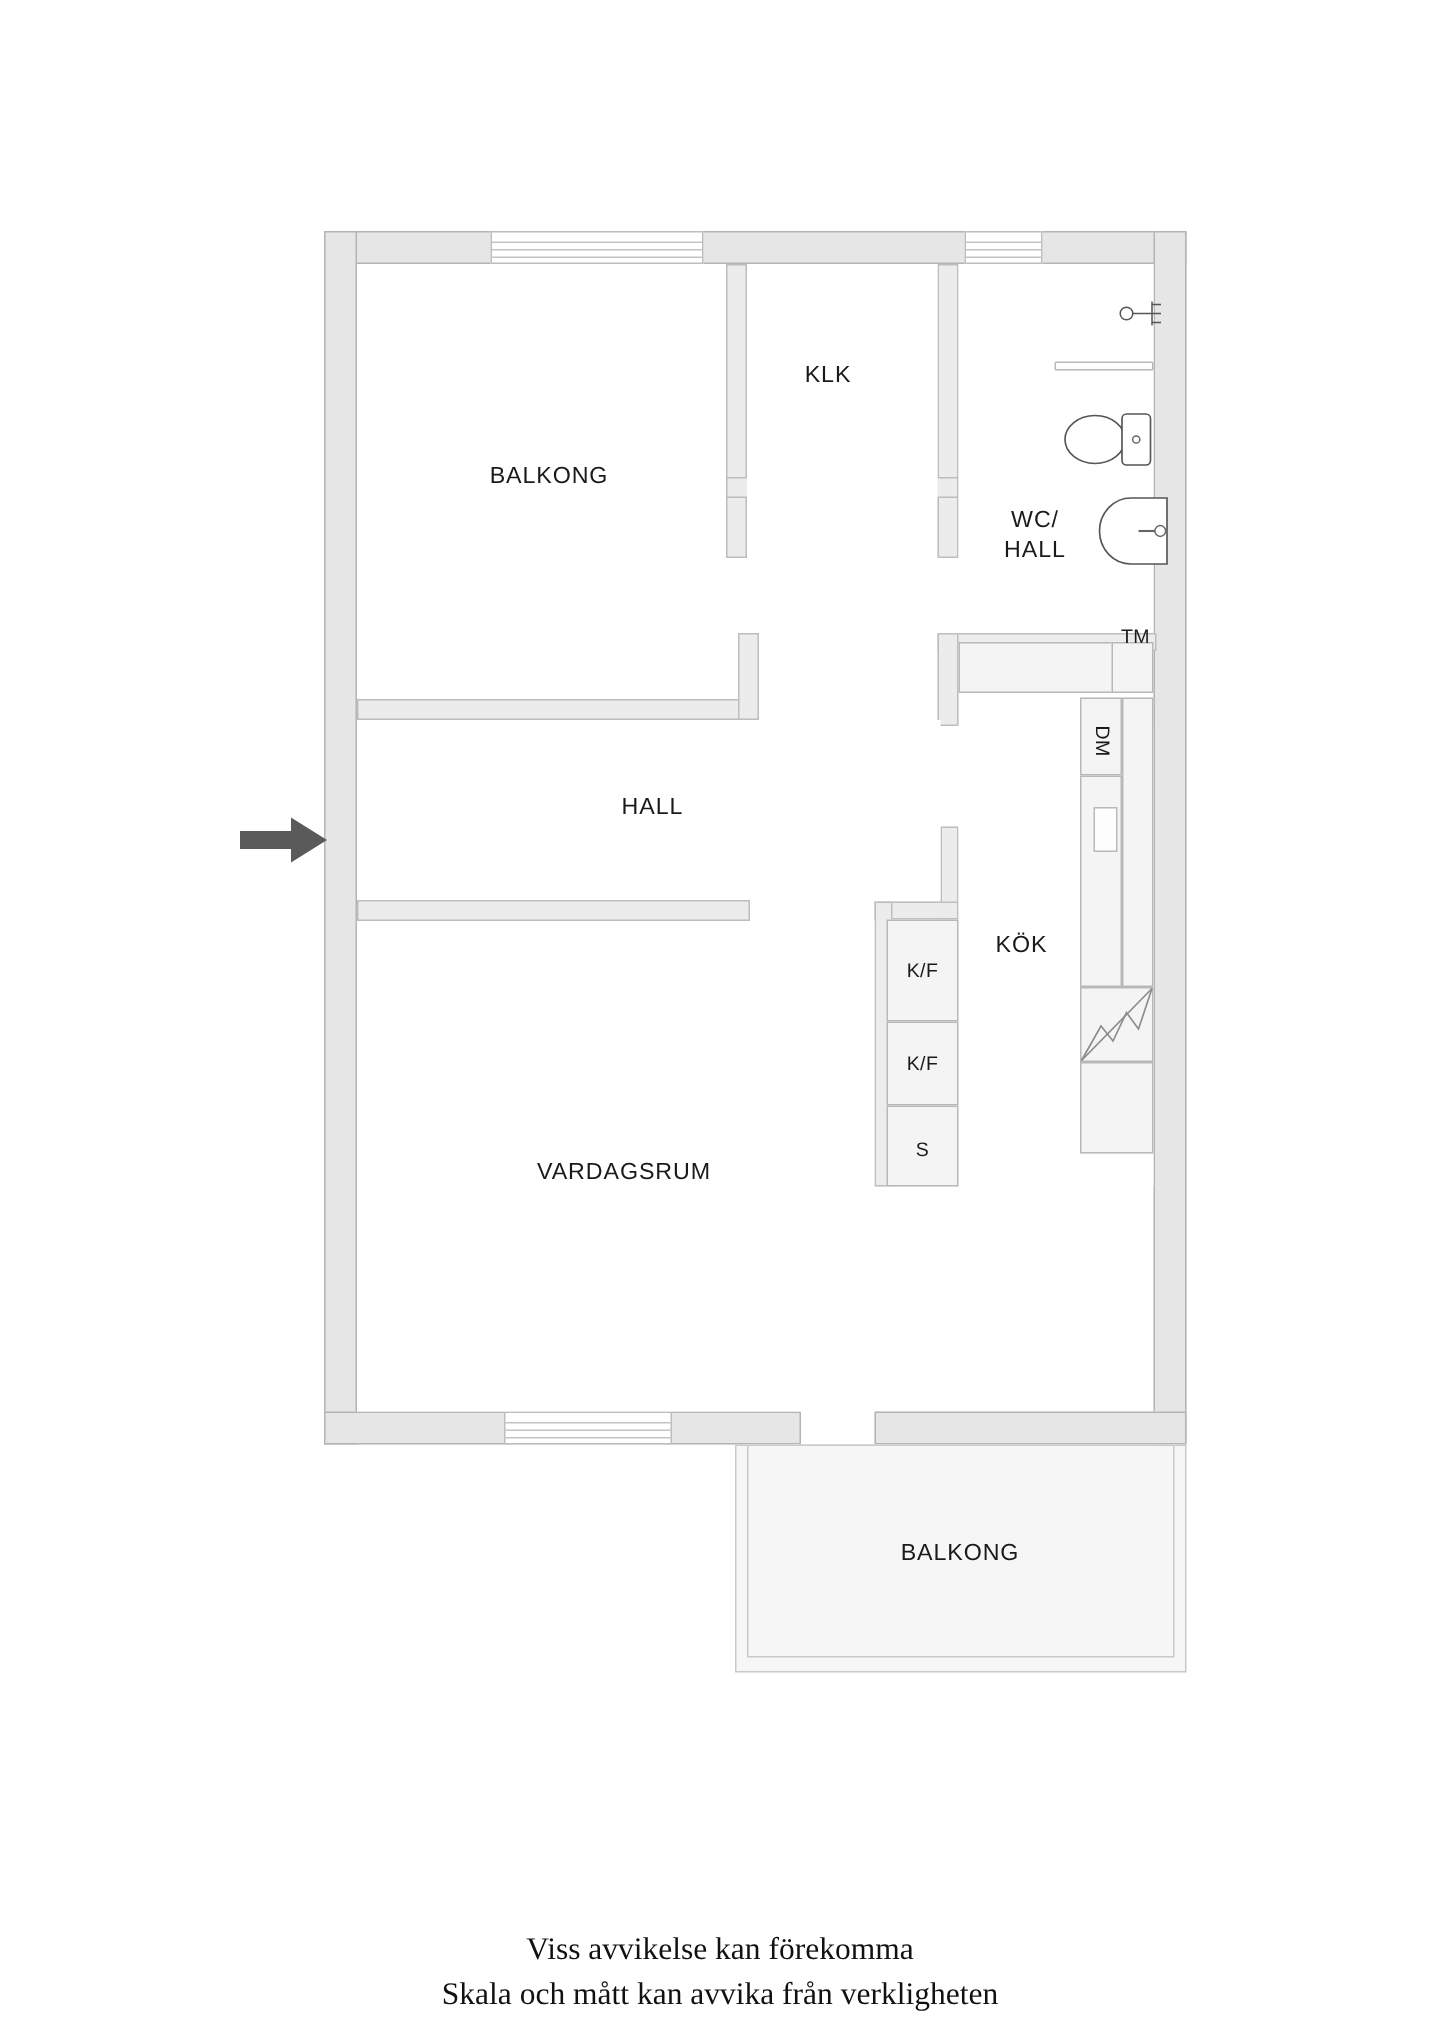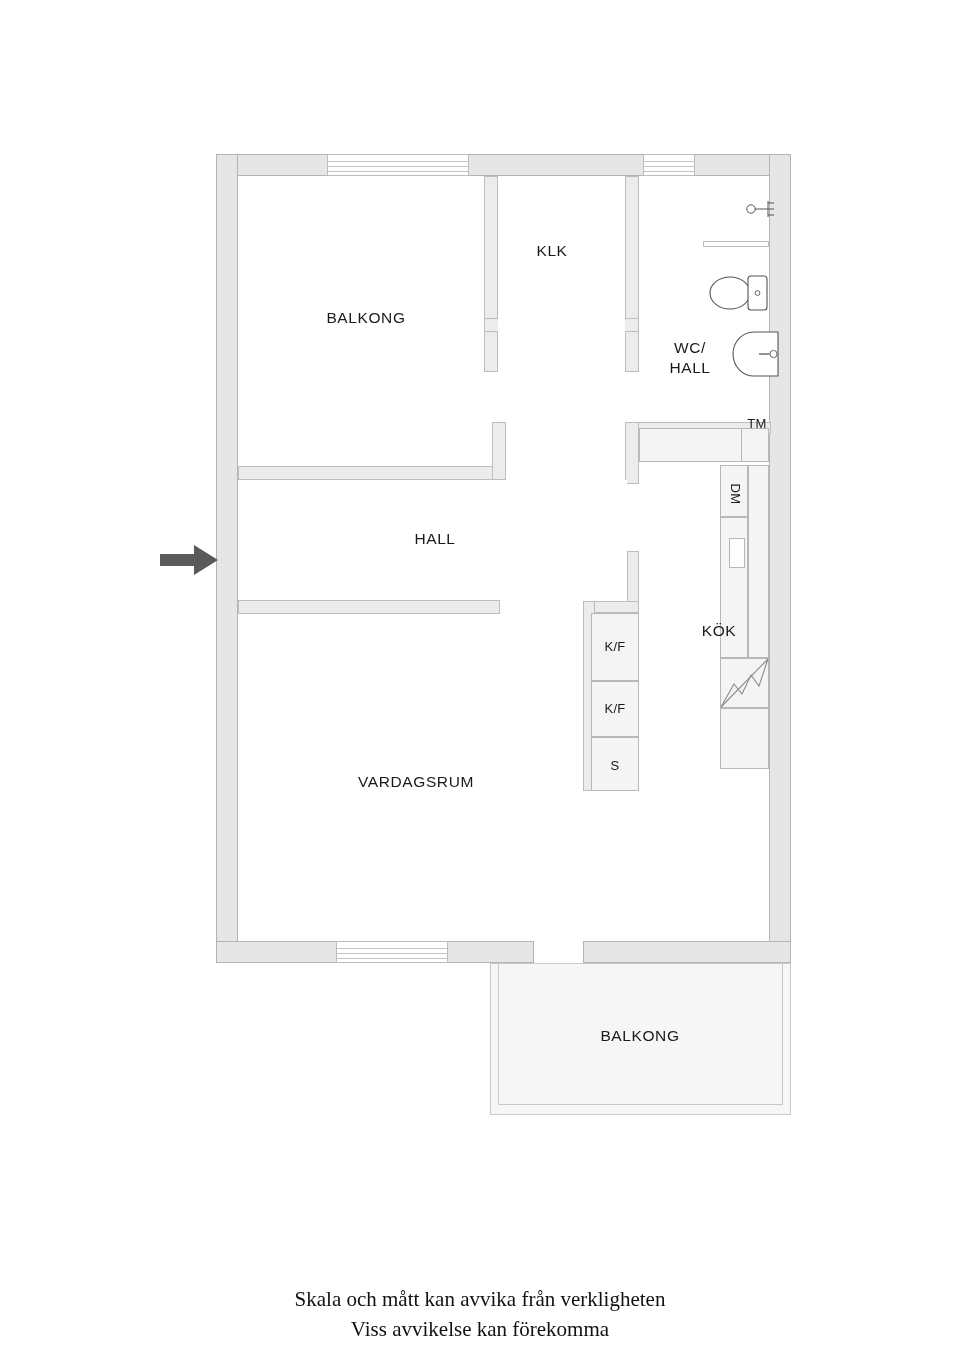--- a/index.html
+++ b/index.html
@@ -227,34 +227,34 @@
 
   <div class="room-label" style="left:366px; top:318px;">BALKONG</div>
 
   <div class="room-label" style="left:552px; top:251px;">KLK</div>
 
   <div class="room-label" style="left:690px; top:358px;">WC/
 HALL</div>
 
   <div class="room-label" style="left:435px; top:539px;">HALL</div>
 
-  <div class="room-label" style="left:719px; top:631px;">KÖK</div>
+  <div class="room-label" style="left:681px; top:631px;">KÖK</div>
 
   <div class="room-label" style="left:416px; top:782px;">VARDAGSRUM</div>
 
   <div class="room-label" style="left:640px; top:1036px;">BALKONG</div>
 
   <div class="room-label small" style="left:757px; top:424px;">TM</div>
 
   <div class="room-label small rot" style="left:735px; top:494px;">DM</div>
 
   <div class="room-label small" style="left:615px; top:647px;">K/F</div>
 
   <div class="room-label small" style="left:615px; top:709px;">K/F</div>
 
   <div class="room-label small" style="left:615px; top:766px;">S</div>
 
   <div id="caption" style="top:1285px;">
+    <div>Viss avvikelse kan förekomma</div>
     <div>Skala och mått kan avvika från verkligheten</div>
-    <div>Viss avvikelse kan förekomma</div>
   </div>
 
 </div>
 
 </body></html>

